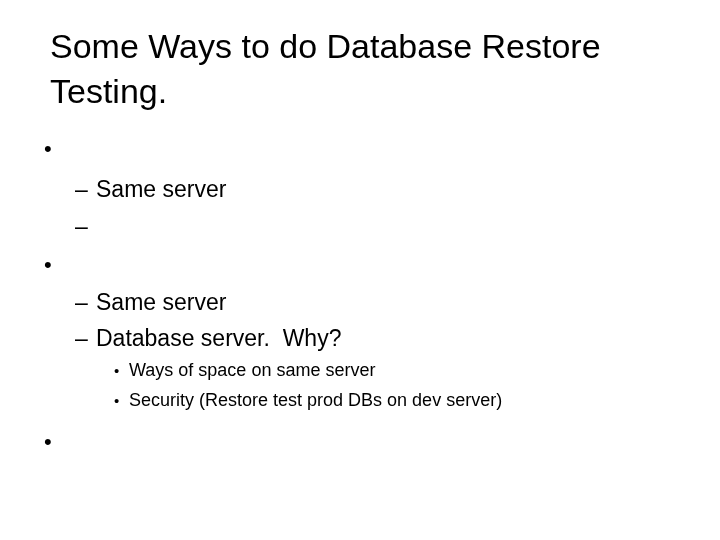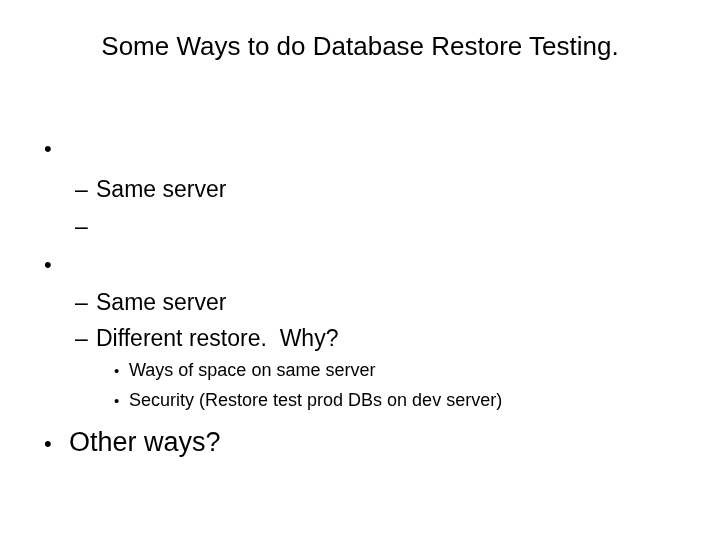--- a/index.html
+++ b/index.html
@@ -14,22 +14,21 @@
     background: #ffffff;
     color: #000000;
     font-family: "Liberation Sans", sans-serif;
     overflow: hidden;
   }
   .slide-title {
     position: absolute;
     top: 24px;
     left: 50px;
     width: 620px;
-    text-align: center;
-    font-size: 26px;
+    font-size: 34px;
     line-height: 45px;
     font-weight: 400;
     color: #000000;
     white-space: normal;
   }
   .bullet-row {
     position: absolute;
     display: flex;
     align-items: baseline;
     color: #000000;
@@ -85,31 +84,30 @@
     <span class="marker">•</span>
   </div>
 
   <div class="bullet-row lvl2 r4">
     <span class="marker">–</span>
     <span class="text">Same server</span>
   </div>
 
   <div class="bullet-row lvl2 r5">
     <span class="marker">–</span>
-    <span class="text">Different restore.  Why?</span>
+    <span class="text">Database server.  Why?</span>
   </div>
 
   <div class="bullet-row lvl3 r6">
     <span class="marker">•</span>
     <span class="text">Ways of space on same server</span>
   </div>
 
   <div class="bullet-row lvl3 r7">
     <span class="marker">•</span>
     <span class="text">Security (Restore test prod DBs on dev server)</span>
   </div>
 
   <div class="bullet-row lvl1 r8">
     <span class="marker">•</span>
-    <span class="text">Other ways?</span>
   </div>
 
 </div>
 
 </body></html>

